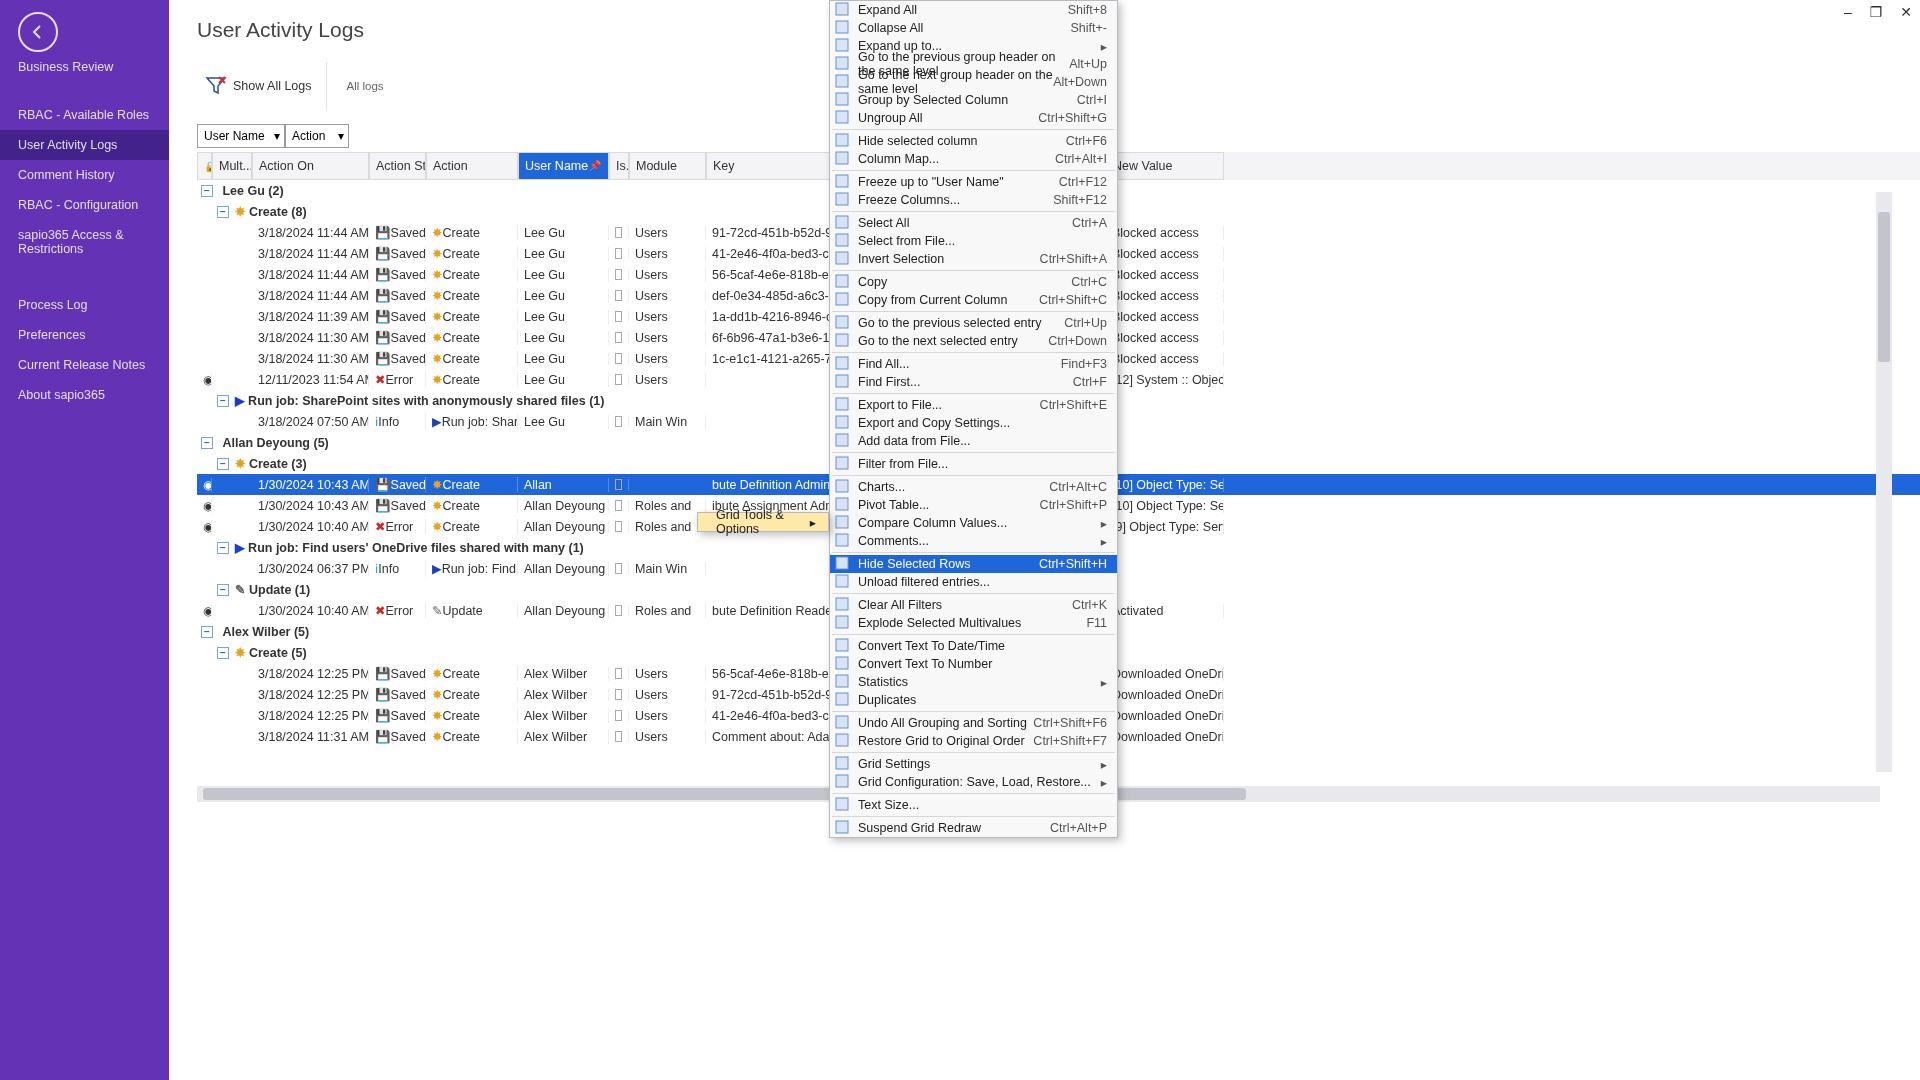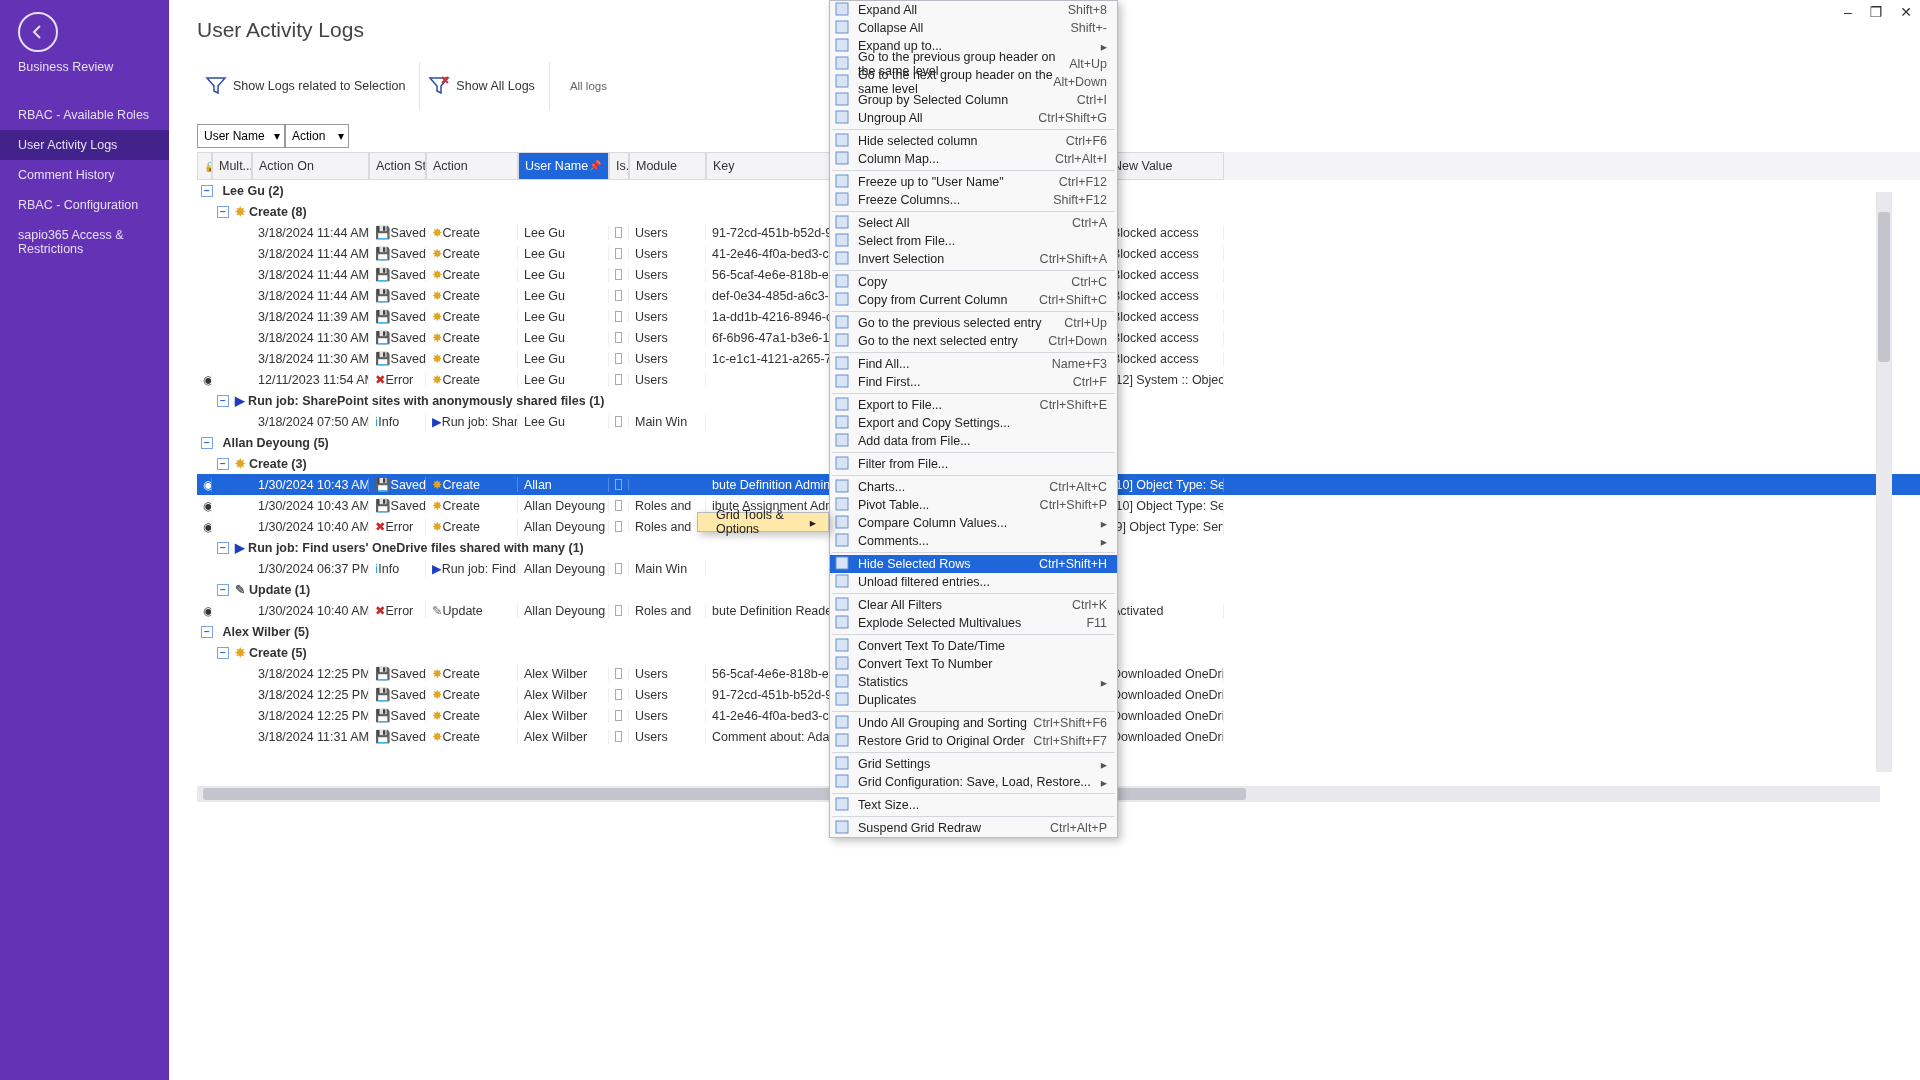--- a/index.html
+++ b/index.html
@@ -82,42 +82,40 @@
     </div>
     <div class="app-title">Business Review</div>
     <div id="side-groups">
         <div class="side-section">
           <div class="side-item">RBAC - Available Roles</div>
           <div class="side-item active">User Activity Logs</div>
           <div class="side-item">Comment History</div>
           <div class="side-item">RBAC - Configuration</div>
           <div class="side-item">sapio365 Access &amp; Restrictions</div>
         </div>
+        <div class="side-section">
+          <div class="side-item">Process Log</div>
+          <div class="side-item">Preferences</div>
+          <div class="side-item">Current Release Notes</div>
+          <div class="side-item">About sapio365</div>
+        </div>
       </div>
   </div>
 
   <div class="main">
     <div class="window-controls">
       <span>–</span>
       <span>❐</span>
       <span>✕</span>
     </div>
 
     <div class="page-title">User Activity Logs</div>
 
 
     <div class="toolbar">
-      <div class="tool-seg">
-        <span class="tic">
-          <svg width="22" height="22" viewBox="0 0 22 22">
-              <path d="M2 3h18l-7 8v7l-4-2v-5z" fill="#fff" stroke="#2a4ea5" stroke-width="1.5"></path>
-            </svg>
-        </span>
-        <span>Show Logs related to Selection</span>
-      </div>
       <div class="tool-seg">
         <span class="tic">
           <svg width="22" height="22" viewBox="0 0 22 22">
               <path d="M2 3h18l-7 8v7l-4-2v-5z" fill="#fff" stroke="#2a4ea5" stroke-width="1.5"></path>
               <path d="M14 2l6 6M20 2l-6 6" stroke="#c33" stroke-width="2"></path>
             </svg>
         </span>
         <span>Show All Logs</span>
       </div>
       <div class="alllogs">All logs</div>
@@ -691,21 +689,21 @@
           <span class="sc">Ctrl+Down</span>
         </div>
         <div class="sep"></div>
         <div class="item">
           <span class="ico">
             <svg width="14" height="14">
               <rect x="1" y="1" width="12" height="12" fill="#d7e4f5" stroke="#6a8fc9"></rect>
             </svg>
           </span>
           <span>Find All...</span>
-          <span class="sc">Name+F3</span>
+          <span class="sc">Find+F3</span>
         </div>
         <div class="item">
           <span class="ico">
             <svg width="14" height="14">
               <rect x="1" y="1" width="12" height="12" fill="#d7e4f5" stroke="#6a8fc9"></rect>
             </svg>
           </span>
           <span>Find First...</span>
           <span class="sc">Ctrl+F</span>
         </div>

